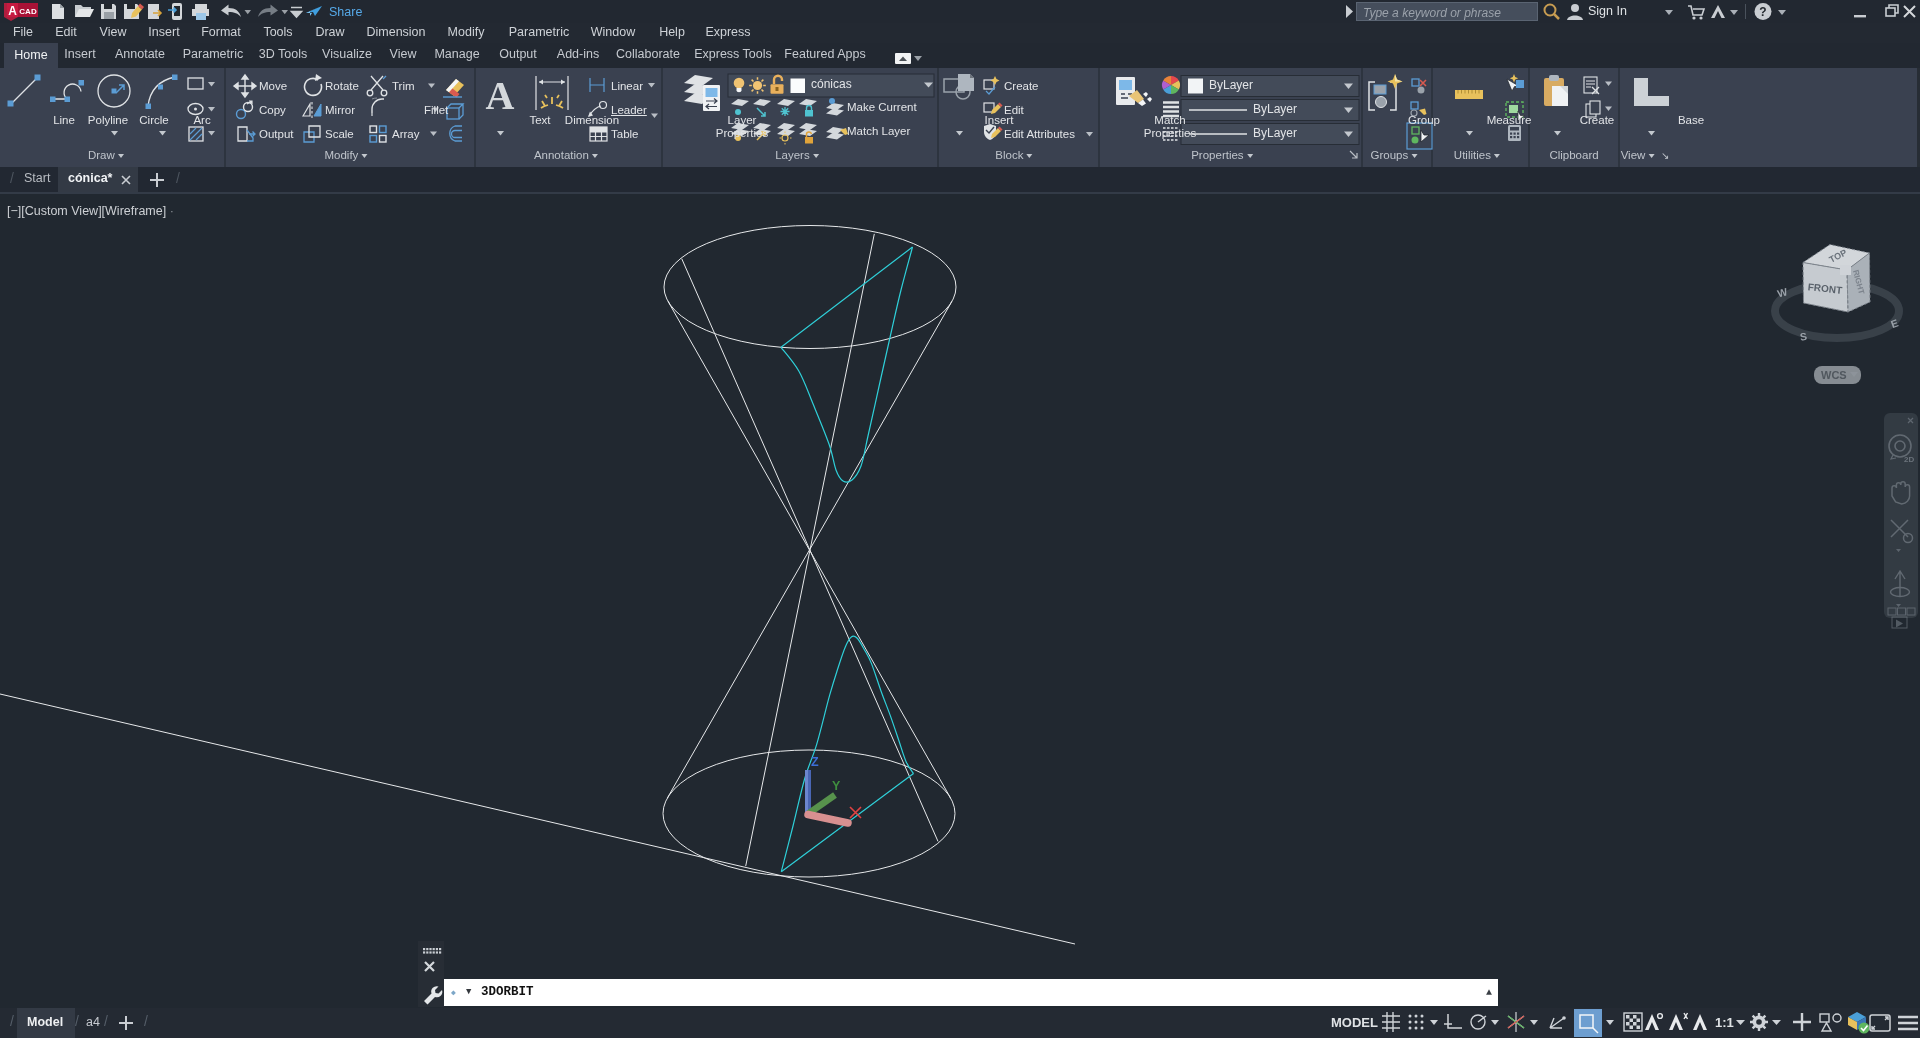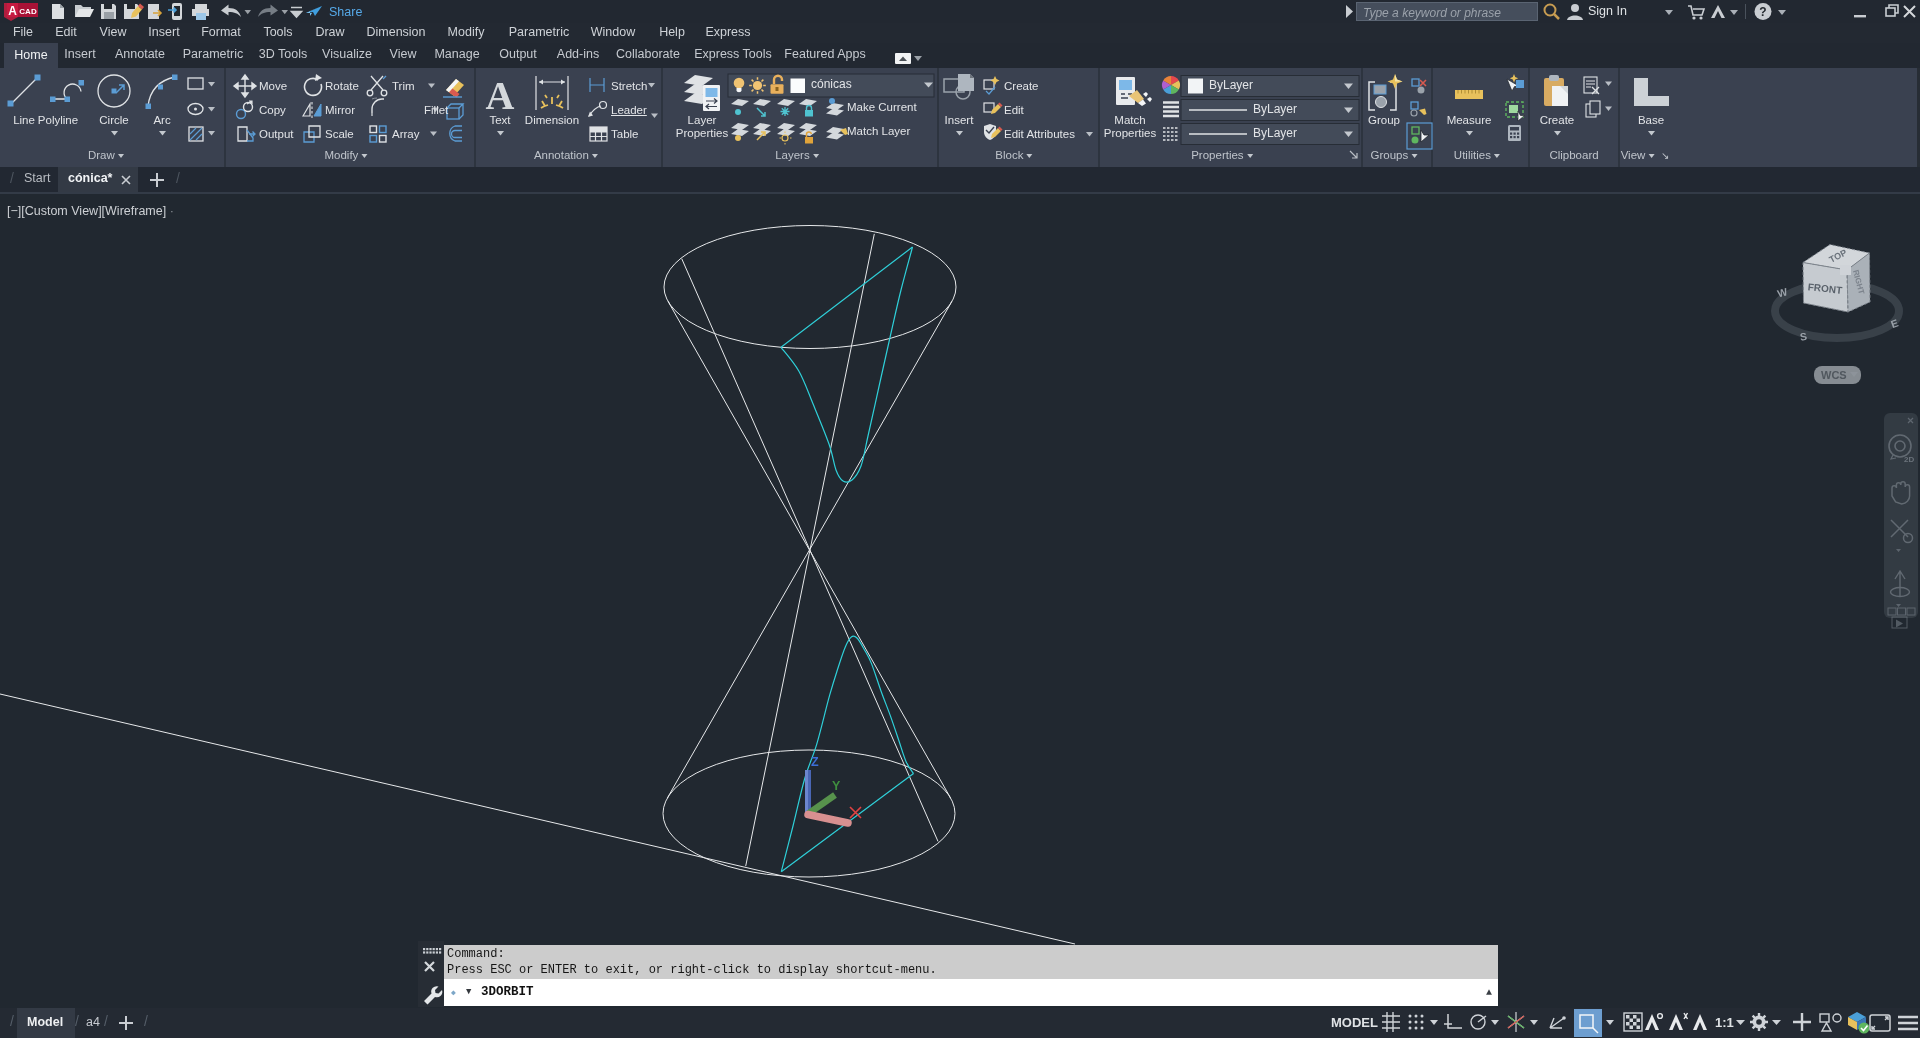--- a/index.html
+++ b/index.html
@@ -11,21 +11,21 @@
 #menubar{position:absolute;left:0;top:23px;width:1920px;height:20px;background:#232932;z-index:20;}
 #menubar span{position:absolute;top:2px;font-size:12.5px;color:#ced2d7;transform:translateX(-50%);}
 #tabrow{position:absolute;left:0;top:43px;width:1920px;height:25px;background:#222831;z-index:20;}
 #tabrow .rtab{position:absolute;top:4px;font-size:12.5px;color:#c6cad0;transform:translateX(-50%);}
 #tabrow .active-tab{position:absolute;left:4px;top:0;width:54px;height:25px;background:#3a4150;
   color:#f0f2f4;font-size:12.5px;text-align:center;line-height:25px;}
 
 #ribbon{position:absolute;left:0;top:68px;width:1917px;height:99px;background:#3a4150;z-index:20;}
 #ribbonend{position:absolute;left:1917px;top:68px;width:3px;height:99px;background:#272d35;z-index:20;}
 .plabel{position:absolute;top:81px;font-size:11.5px;color:#bfc4cb;transform:translateX(-50%);white-space:nowrap;}
-.biglabel{position:absolute;font-size:11.5px;color:#e2e4e7;text-align:center;transform:translateX(-50%);white-space:nowrap;line-height:13px;}
+.biglabel{position:absolute;font-size:11.5px;color:#e2e4e7;text-align:center;transform:translateX(-50%);white-space:nowrap;line-height:13px;margin-left:40px;}
 .rowitem{position:absolute;font-size:11.5px;color:#e2e4e7;white-space:nowrap;}
 .dtri{display:inline-block;width:0;height:0;border-left:3.5px solid transparent;border-right:3.5px solid transparent;border-top:4px solid #c3c8ce;vertical-align:middle;}
 
 #filetabs{position:absolute;left:0;top:167px;width:1920px;height:25px;background:#222832;z-index:20;}
 #ftsep{position:absolute;left:0;top:192px;width:1920px;height:2px;background:#333b47;z-index:20;}
 
 #statusbar{position:absolute;left:0;top:1008px;width:1920px;height:30px;background:#242a33;z-index:20;}
 
 #cmdwin{position:absolute;left:418px;top:941px;width:1081px;height:66px;z-index:10;font-family:"Liberation Mono",monospace;}
 #cmdstrip{position:absolute;left:0;top:0;width:26px;height:66px;background:#272d35;}
@@ -135,22 +135,20 @@
             <rect x="14.6" y="10.4" width="2.2" height="2.2"></rect>
             <rect x="17.8" y="10.4" width="2.2" height="2.2"></rect>
             <rect x="21" y="10.4" width="2.2" height="2.2"></rect>
       </g>
       <g stroke="#d4d8dc" stroke-width="2.2" fill="none">
         <path d="M7,21 l9,9 M16,21 l-9,9"></path>
       </g>
       <path d="M6,60 l7.5,-7.5 a5.5,5.5 0 0 1 7,-7 l-3.5,3.5 0.5,3 3,0.5 3.5,-3.5 a5.5,5.5 0 0 1 -7,7 l-7.5,7.5 z" fill="#e4e7e9"></path>
     </svg>
   </div>
-  <div id="cmdhist">Command:
-Press ESC or ENTER to exit, or right-click to display shortcut-menu.</div>
   <div id="cmdline">
     <span style="position:absolute;left:7px;top:0;color:#7da7c8;font-size:8px;">◆</span>
     <span style="position:absolute;left:22px;top:0;color:#34383d;font-size:9px;">▼</span>
     <span style="position:absolute;left:37px;top:0;font-size:12.5px;">3DORBIT</span>
     <span style="position:absolute;right:6px;top:0;color:#3a3f45;font-size:10px;">▲</span>
   </div>
 </div>
 
 <div id="titlebar">
 
@@ -593,21 +591,21 @@
   </g>
   <g fill="#b9bec5">
     <path d="M1605,13.5 l7,0 -3.5,4.5 z"></path>
           <path d="M1605,38.5 l7,0 -3.5,4.5 z"></path>
   </g>
 
   <path d="M1634,10 h14 v18 h21 v10 h-35 z" fill="#ccd1d6"></path>
 </svg>
 
 <div class="biglabel" style="left:24px;top:46px;">Line</div>
-<div class="biglabel" style="left:58px;top:46px;">Polyline</div>
+<div class="biglabel" style="left:68px;top:46px;">Polyline</div>
 <div class="biglabel" style="left:114px;top:46px;">Circle</div>
 <div class="biglabel" style="left:162px;top:46px;">Arc</div>
 <svg width="16" height="8" style="left:107px;top:62px;">
         <path d="M4,1 l7,0 -3.5,4.5 z" fill="#c3c8ce"></path>
       </svg>
 <svg width="16" height="8" style="left:155px;top:62px;">
         <path d="M4,1 l7,0 -3.5,4.5 z" fill="#c3c8ce"></path>
       </svg>
 <div class="rowitem" style="left:259px;top:12px;">Move</div>
 <div class="rowitem" style="left:259px;top:36px;">Copy</div>
@@ -616,21 +614,21 @@
 <div class="rowitem" style="left:325px;top:36px;">Mirror</div>
 <div class="rowitem" style="left:325px;top:60px;">Scale</div>
 <div class="rowitem" style="left:392px;top:12px;">Trim</div>
 <div class="rowitem" style="left:392px;top:36px;padding-left:32px;">Fillet</div>
 <div class="rowitem" style="left:392px;top:60px;">Array</div>
 <div class="biglabel" style="left:500px;top:46px;">Text</div>
 <svg width="16" height="8" style="left:493px;top:62px;">
         <path d="M4,1 l7,0 -3.5,4.5 z" fill="#c3c8ce"></path>
       </svg>
 <div class="biglabel" style="left:552px;top:46px;">Dimension</div>
-<div class="rowitem" style="left:611px;top:12px;">Stretch</div>
+<div class="rowitem" style="left:611px;top:12px;">Linear</div>
 <div class="rowitem" style="left:611px;top:36px;text-decoration:underline;">Leader</div>
 <div class="rowitem" style="left:611px;top:60px;">Table</div>
 <div class="biglabel" style="left:702px;top:46px;">Layer<br>Properties</div>
 <div class="rowitem" style="left:847px;top:33px;">Make Current</div>
 <div class="rowitem" style="left:847px;top:57px;">Match Layer</div>
 <div class="rowitem" style="left:811px;top:9px;font-size:12px;">cónicas</div>
 <div class="biglabel" style="left:959px;top:46px;">Insert</div>
 <svg width="16" height="8" style="left:952px;top:62px;">
         <path d="M4,1 l7,0 -3.5,4.5 z" fill="#c3c8ce"></path>
       </svg>

